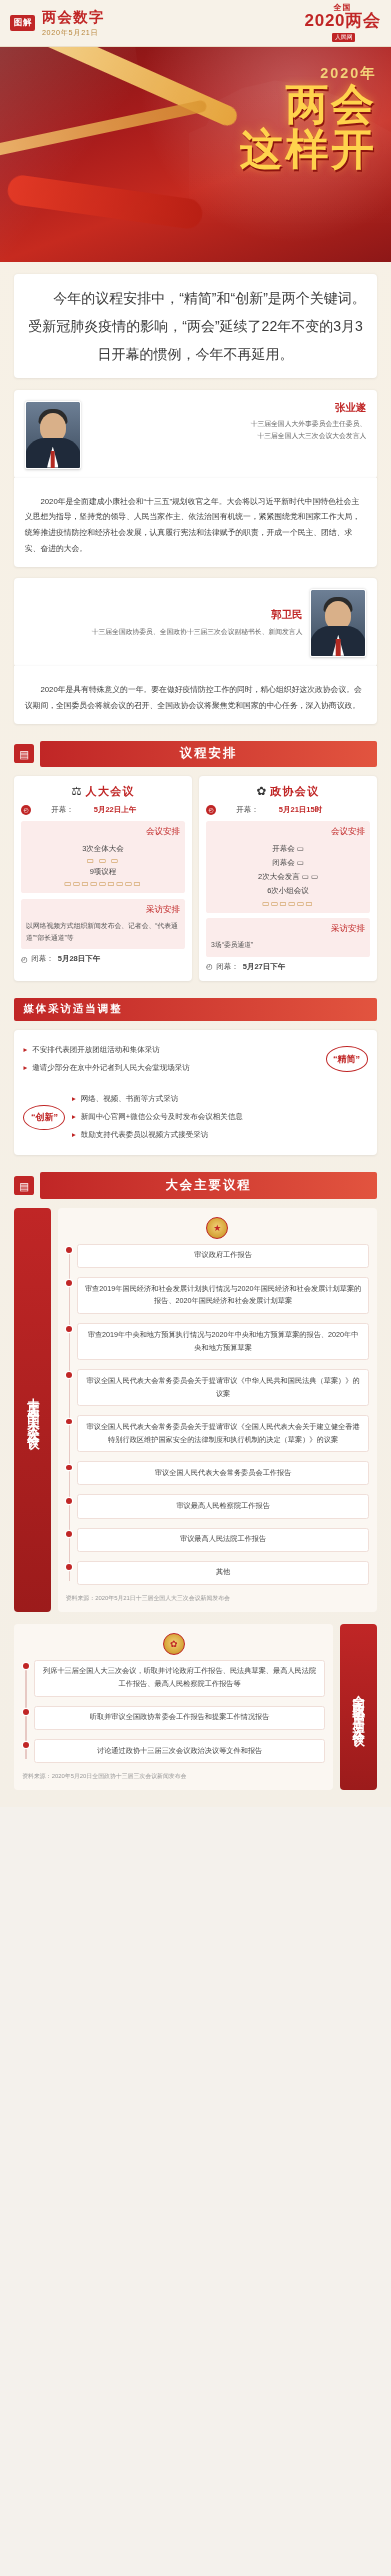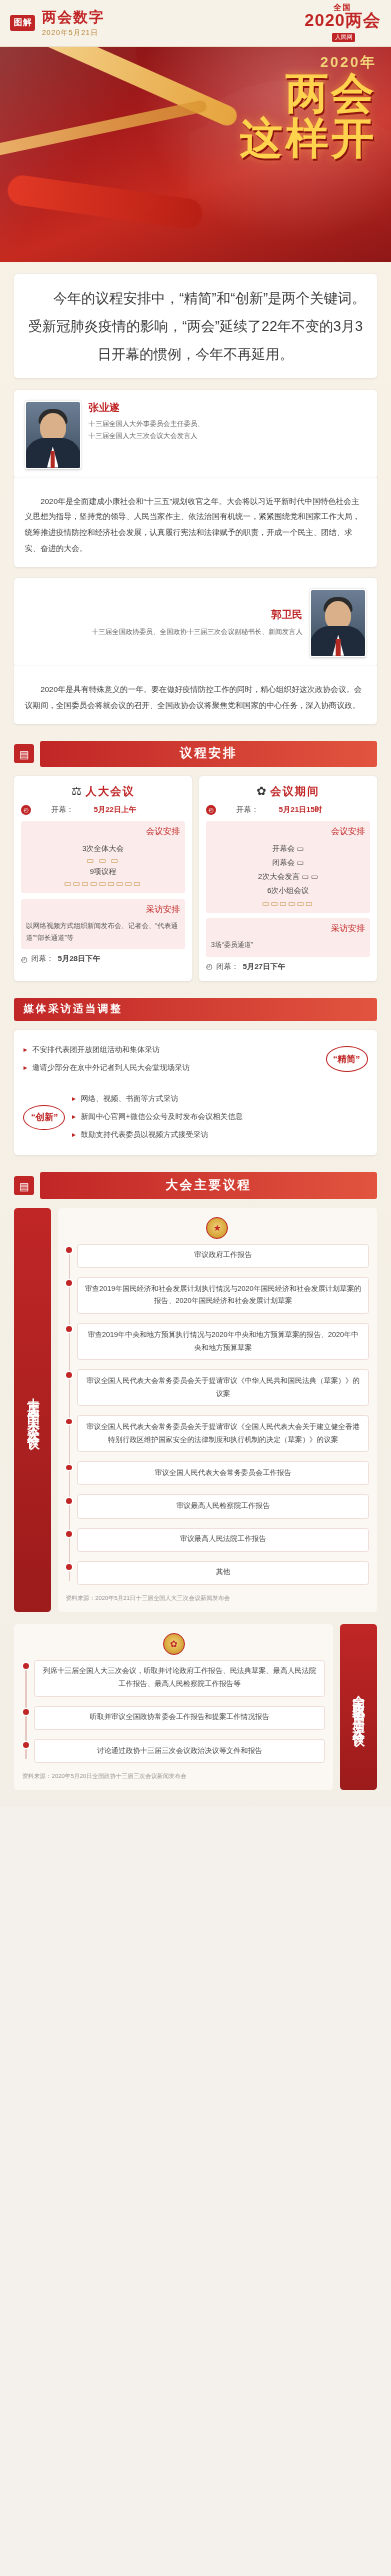--- a/index.html
+++ b/index.html
@@ -65,21 +65,21 @@
     background: linear-gradient(90deg,#ffe9a8,#e8a93c); }
   .hero .ribbon2 { left:-39px; top:78px; width:248px; height:11.7px; transform: rotate(-12deg); border-radius:13px;
     background: linear-gradient(90deg,#ffd983,#d9932f); opacity:.8;}
   .hero .ribbon3 { left:6.5px; top:140px; width:196px; height:30px; transform: rotate(8deg); border-radius:18px;
     background: linear-gradient(90deg,#e53a26,#b81f14); opacity:.95;}
   .hero .silk {
     position:absolute; left:-19.6px; top:-13px; width:170px; height:248px;
     background: linear-gradient(135deg, rgba(255,255,255,.55), rgba(255,255,255,0) 55%);
     transform: rotate(-8deg); opacity:.35;
   }
-  .hero-text { position:absolute; right:14.4px; top:6px; text-align:right; z-index:4;}
+  .hero-text { position:absolute; right:14.4px; top:17px; text-align:right; z-index:4;}
   .hero-year { font-size:14.4px; color:#f3d279; font-weight:bold; letter-spacing:2px; }
   .hero-big {
     font-size: 43px; line-height: .98; font-weight: bold;
     color:#ffd34d;
     text-shadow: 1.3px 2px 0 #8e1410, 0 0 9px rgba(255,180,60,.55);
     letter-spacing: 2.6px;
   }
   .hero-big .row2 { margin-top:2.6px; }
 
   
@@ -104,21 +104,21 @@
   .avatar .face { position:absolute; left:50%; top:11.7px; transform:translateX(-50%);
      width:26px; height:29px; border-radius:50% 50% 45% 45%; background:#d9b089; }
   .avatar .hair { position:absolute; left:50%; top:7.8px; transform:translateX(-50%);
      width:29px; height:14.4px; border-radius:14.4px 14.4px 2.6px 2.6px; background:#2b2b2b;}
   .avatar .body { position:absolute; bottom:0; left:50%; transform:translateX(-50%);
      width:56px; height:30px; background:#1f2a3a; border-radius:19.6px 19.6px 0 0;}
   .avatar .shirt{ position:absolute; bottom:0; left:50%; transform:translateX(-50%);
      width:11.7px; height:21px; background:#fff; clip-path: polygon(50% 0,100% 100%,0 100%);}
   .avatar .tie { position:absolute; bottom:0; left:50%; transform:translateX(-50%);
      width:4.6px; height:17px; background:#b32a22;}
-  .p-body { flex:1; }
+  .p-body { flex:1;text-align:right; }
   .p-name { font-size:10.4px; font-weight:bold; color:#c02626; margin-bottom:3.9px; }
   .p-title { font-size:6.8px; color:#666; line-height:1.7; }
   .p-quote { font-size:7.8px; line-height:2; color:#3a3a3a; margin-top:5.2px; text-indent:2em;}
 
   
   .sec-title {
     margin: 17px 0 9px; display:flex; align-items:center; gap:6.5px;
   }
   .sec-title .ic {
     width:19.6px;height:19.6px;border-radius:2.6px;background:#c02626;color:#fff;
@@ -302,21 +302,21 @@
         <div class="m-foot">
           <span class="dot">◴</span>
           <span>闭幕：</span>
           <b>5月28日下午</b>
         </div>
       </div>
 
       <div class="mcol">
         <div class="mhead">
           <span class="em">✿</span>
-          <span class="t">会议期间</span>
+          <span class="t">政协会议</span>
         </div>
         <div class="m-row">
           <span class="dot">◴</span>
           <span>开幕：</span>
           <b>5月21日15时</b>
         </div>
         <div class="m-sub">
           <div class="h">会议安排</div>
           <div class="line">开幕会 ▭</div>
           <div class="line">闭幕会 ▭</div>

